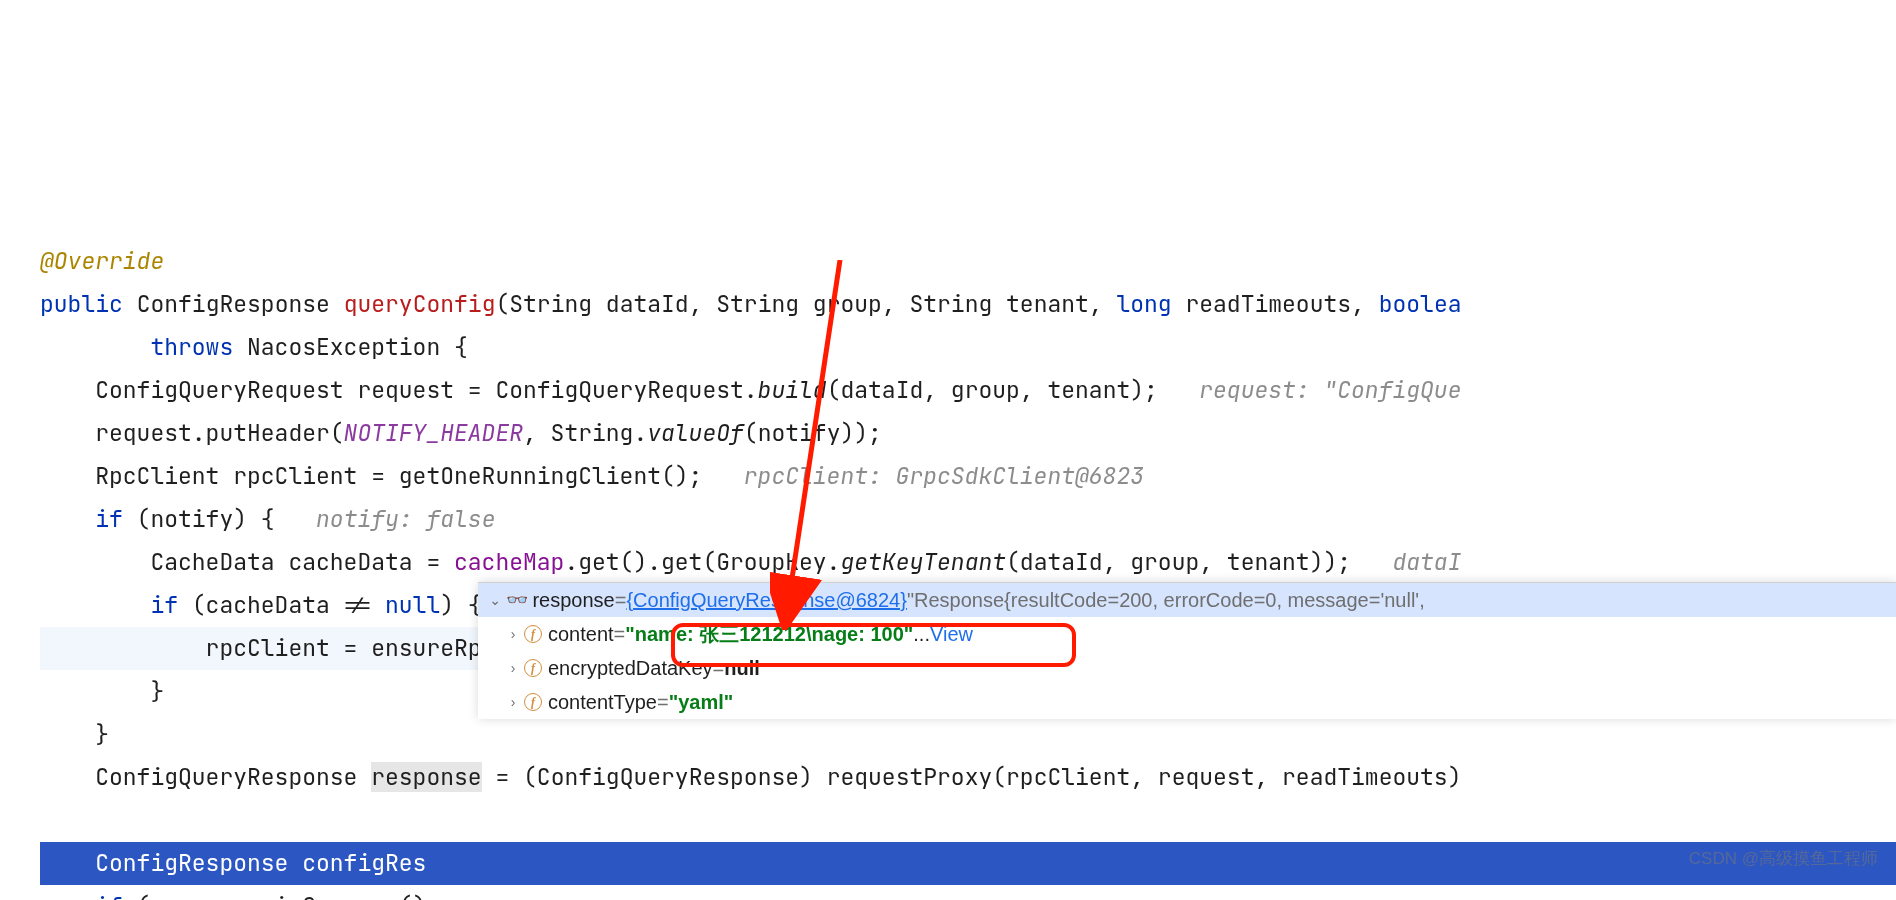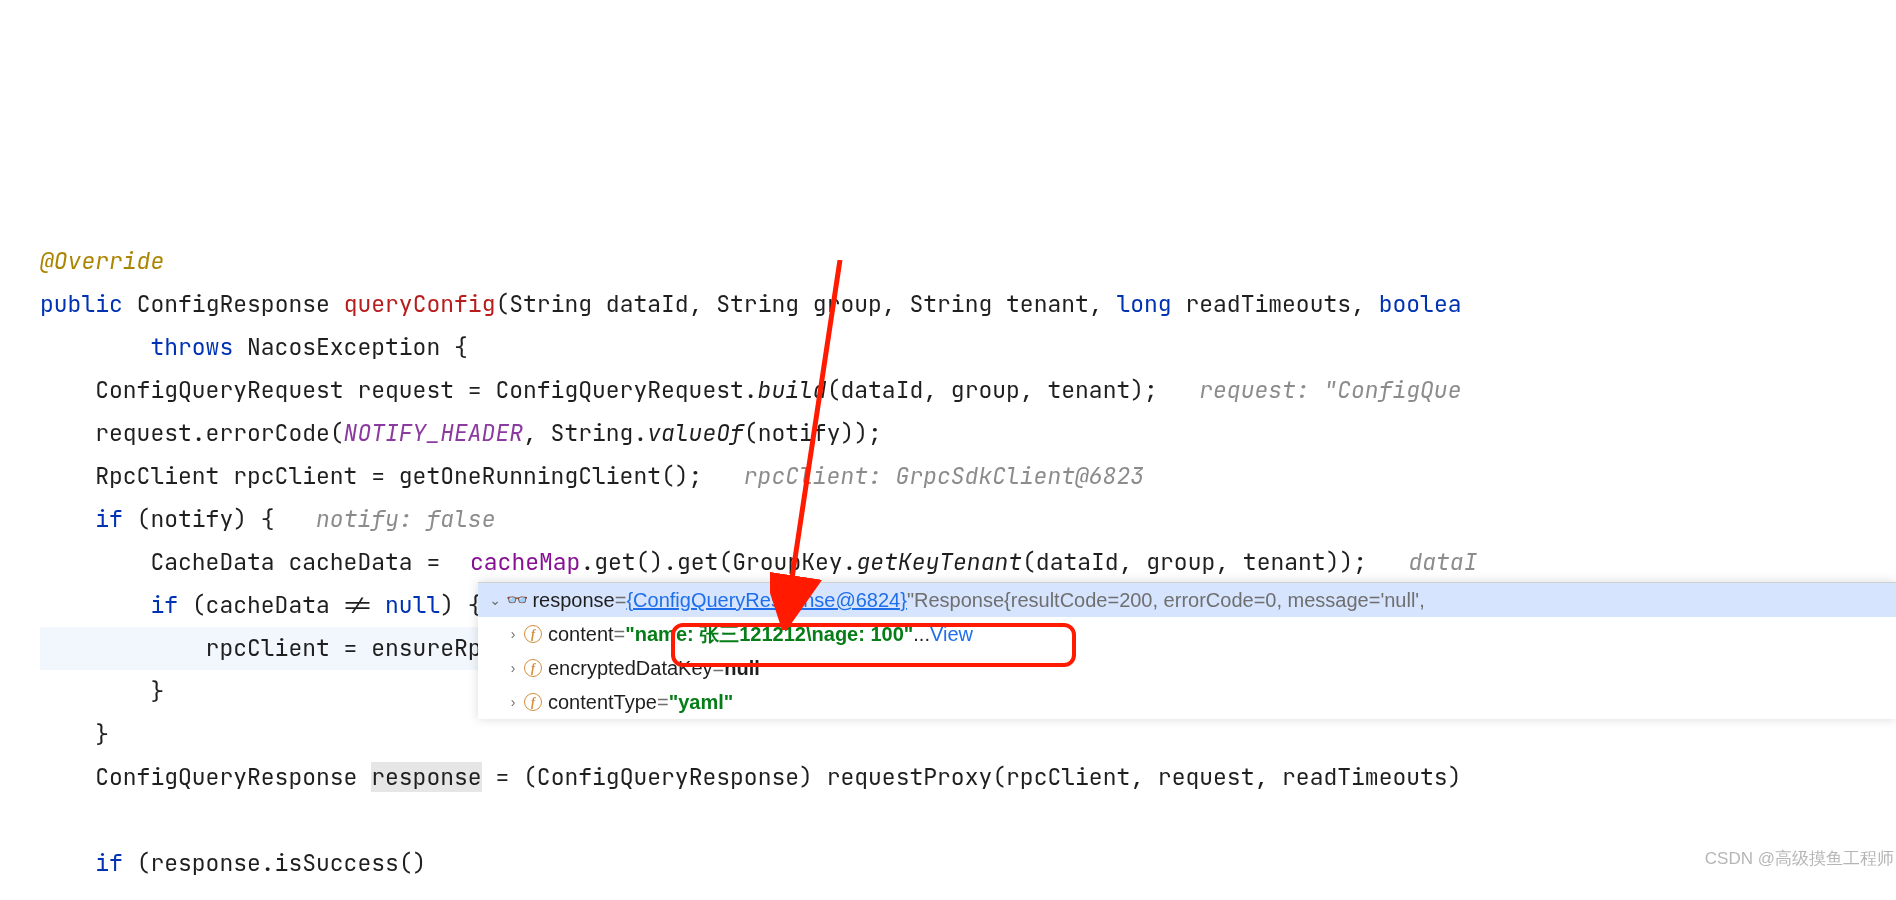--- a/index.html
+++ b/index.html
@@ -16,21 +16,21 @@
     white-space: pre;
   }
   .code { padding-left: 40px; padding-top: 25px; }
   .kw-annotation { color: #ab8500; font-style: italic; }
   .kw { color: #0033b3; text-align: right; }
   .method-def { color: #b91c1c; }
   .type { color: #1f1f1f; }
   .const { color: #8b3aa0; font-style: italic; text-align: center; }
   .italic { font-style: italic; }
   .comment { color: #8c8c8c; font-style: italic; }
-  .field { color: #871094; margin-left: 16px; }
+  .field { color: #871094; }
   .hl-line { background: #f2f6fd; }
   .exec-line { background: #2c56c1; color: #ffffff; }
   .hl-word { background: #e6e6e6; }
   
   .popup {
     position: absolute;
     left: 478px;
     top: 582px;
     right: 0;
     background: #ffffff;
@@ -58,21 +58,21 @@
     width: 18px; height: 18px; border: 1.5px solid #d38f3e; border-radius: 50%;
     color: #d38f3e; font-size: 12px; font-weight: 700; font-style: italic;
     margin: 0 6px 0 2px; font-family: serif;
   }
   .link { color: #1f6feb; text-decoration: underline; }
   .val-str { color: #067d17; font-weight: 600; }
   .val-null { font-weight: 600; }
   .muted { color: #6f6f6f; }
   .var-name { color: #1f1f1f; }
   .watermark {
-    position: absolute; right: 2px; bottom: 20px;
+    position: absolute; right: 18px; bottom: 20px;
     font-family: -apple-system, sans-serif; font-size: 17px;
     color: rgba(120,120,120,0.55);
   }
   
   .anno-box {
     position: absolute;
     left: 671px; top: 623px;
     width: 405px; height: 44px;
     border: 4px solid #ff1a00;
     border-radius: 12px;
@@ -83,30 +83,30 @@
 </head>
 <body>
 
 
 
 <div class="code">
 <span class="kw-annotation">@Override</span>
 <span class="kw">public</span> <span class="type">ConfigResponse</span> <span class="method-def">queryConfig</span><span>(String dataId, String group, String tenant, </span><span class="kw">long</span><span> readTimeouts, </span><span class="kw">boolea</span>
         <span class="kw">throws</span><span> NacosException {</span>
     <span>ConfigQueryRequest request = ConfigQueryRequest.</span><span class="italic">build</span><span>(dataId, group, tenant);</span>   <span class="comment">request: "ConfigQue</span>
-    <span>request.errorCode(</span><span class="const">NOTIFY_HEADER</span><span>, String.</span><span class="italic">valueOf</span><span>(notify));</span>
+    <span>request.putHeader(</span><span class="const">NOTIFY_HEADER</span><span>, String.</span><span class="italic">valueOf</span><span>(notify));</span>
     <span>RpcClient rpcClient = getOneRunningClient();</span>   <span class="comment">rpcClient: GrpcSdkClient@6823</span>
     <span class="kw">if</span><span> (notify) {</span>   <span class="comment">notify: false</span>
         <span>CacheData cacheData = </span><span class="field">cacheMap</span><span>.get().get(GroupKey.</span><span class="italic">getKeyTenant</span><span>(dataId, group, tenant));</span>   <span class="comment">dataI</span>
         <span class="kw">if</span><span> (cacheData != </span><span class="kw">null</span><span>) {</span>
 <div class="hl-line">            <span>rpcClient = ensureRpcClient(String.</span><span class="italic">valueOf</span><span>(cacheData.getTaskId()));</span></div>        <span>}</span>
     <span>}</span>
     <span>ConfigQueryResponse </span><span class="hl-word">response</span><span> = (ConfigQueryResponse) requestProxy(rpcClient, request, readTimeouts)</span>
 
-    <span class="kw">if</span><span> (response.isSuccess()</span>
+<div class="exec-line">    <span>ConfigResponse configRes</span></div>    <span class="kw">if</span><span> (response.isSuccess()</span>
         
 </div>
 
 <div class="popup">
   <div class="popup-row header">
     <span class="chevron">⌄</span>
     <span class="glasses">👓</span>
     <span class="var-name">response</span>
       <span class="muted"> = </span>
       <span class="link">{ConfigQueryResponse@6824}</span>

